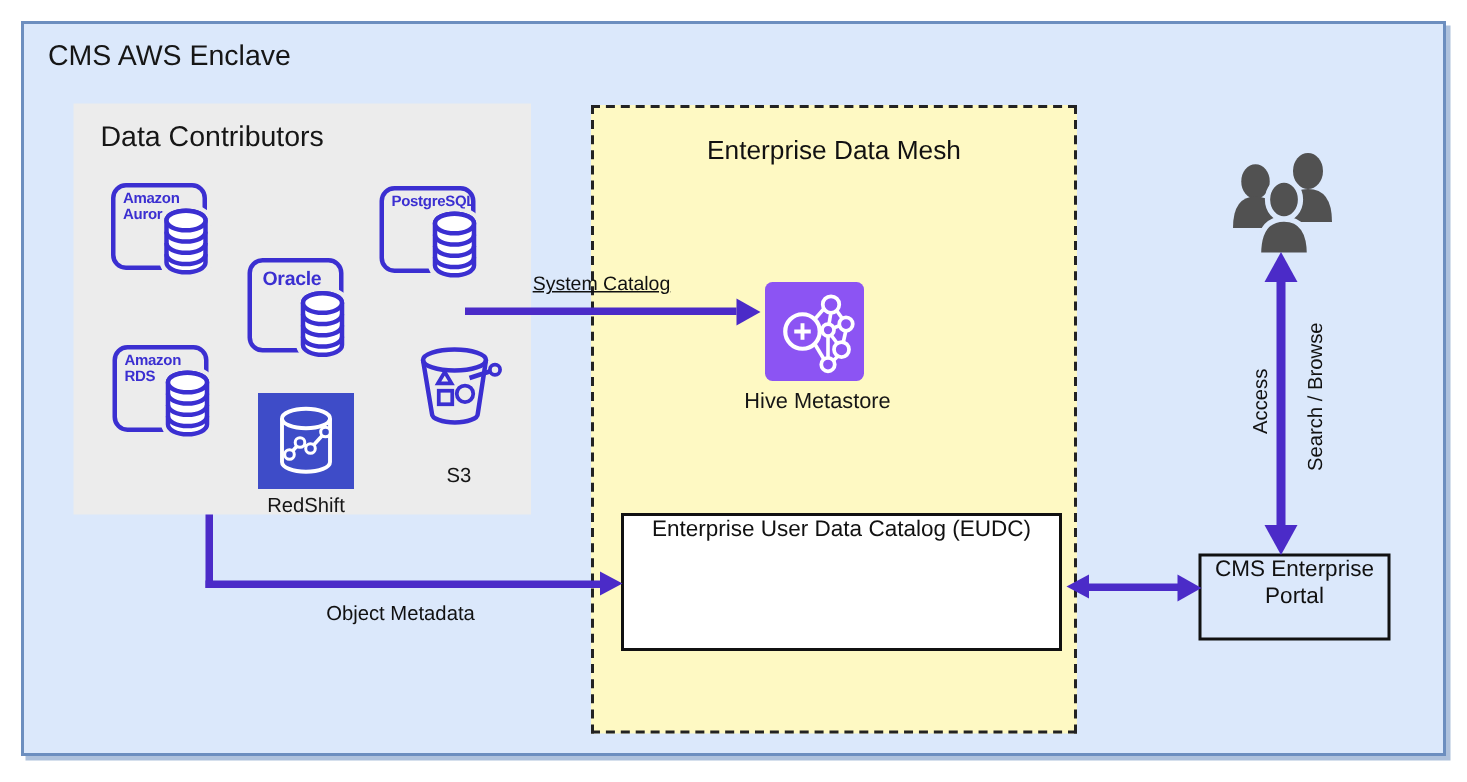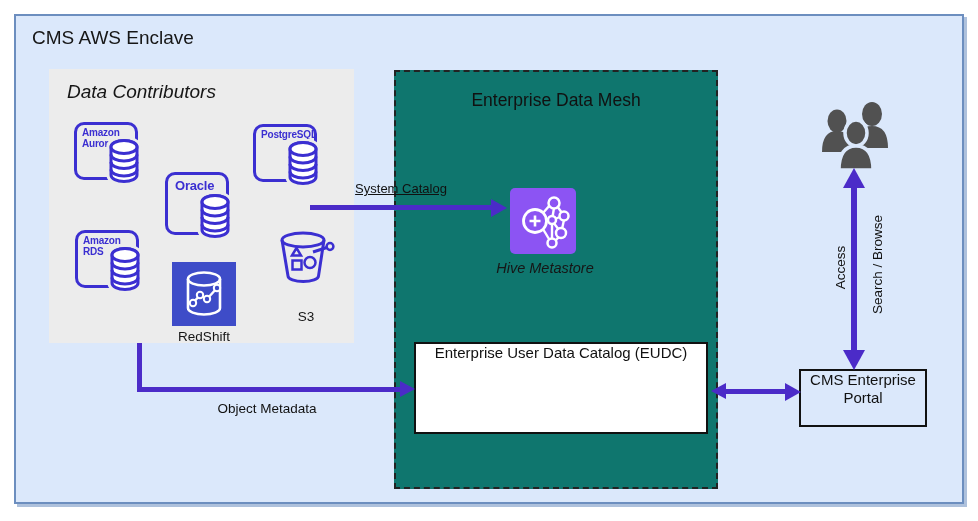--- a/index.html
+++ b/index.html
@@ -10,34 +10,34 @@
   *{margin:0;padding:0;box-sizing:border-box;}
   html,body{width:978px;height:521px;background:#fff;font-family:"Liberation Sans",sans-serif;overflow:hidden;}
   .abs{position:absolute;}
   #enclave{position:absolute;left:14px;top:14px;width:950px;height:490px;
     background:var(--enclave-fill);border:2px solid var(--enclave-border);
     box-shadow:3px 3px 0 rgba(108,142,191,.55);}
   .h1{font-size:19px;color:#161616;}
   #enclave-title{left:16px;top:11px;}
   
   #contributors{left:33px;top:53px;width:305px;height:274px;background:var(--contributors-fill);}
-  #contributors-title{left:18px;top:12px;font-style:italic;}
+  #contributors-title{left:18px;top:12px;}
   .db-icon{position:absolute;width:64px;height:58px;border:3px solid var(--indigo);border-radius:10px;}
   .db-label{position:absolute;left:5px;top:3px;font-size:10px;font-weight:bold;color:var(--indigo);
     line-height:1.08;white-space:pre-line;letter-spacing:-.2px;}
   .db-cyl{position:absolute;right:-7px;bottom:-10px;}
   .halo{stroke:var(--contributors-fill);stroke-width:9;fill:none;}
   .ind{stroke:var(--indigo);stroke-width:3;fill:none;}
   .ind-fill{stroke:var(--indigo);stroke-width:3;fill:#fff;}
   .icon-label{position:absolute;font-size:13.5px;color:#161616;text-align:center;}
   
-  #mesh{left:378px;top:54px;width:324px;height:419px;background:#0f766e;border:2px dashed #222;}
+  #mesh{left:378px;top:54px;width:324px;height:419px;background:#fef9c3;border:2px dashed #222;}
   #mesh-title{position:absolute;left:0;top:18px;width:100%;text-align:center;font-size:17.5px;color:#111;}
   #hive-icon{left:494px;top:172px;}
-  #hive-label{left:454px;top:244px;width:150px;font-size:14.5px;font-style:italic;}
+  #hive-label{left:454px;top:244px;width:150px;font-size:14.5px;}
   #eudc{left:398px;top:326px;width:294px;height:92px;background:#fff;border:2.5px solid var(--box-border);
     display:flex;align-items:flex-start;justify-content:center;font-size:15px;color:#111;text-align:center;}
   
   #consumers-title{position:absolute;left:746px;top:52px;width:190px;text-align:center;}
   #people{left:799px;top:80px;}
   .bgstroke{stroke:var(--enclave-fill);stroke-width:3.5;}
   #portal{left:783px;top:353px;width:128px;height:58px;background:var(--enclave-fill);
     border:2.5px solid var(--box-border);display:flex;align-items:flex-start;justify-content:center;
     font-size:15px;color:#111;text-align:center;white-space:pre-line;line-height:1.2;}
   

